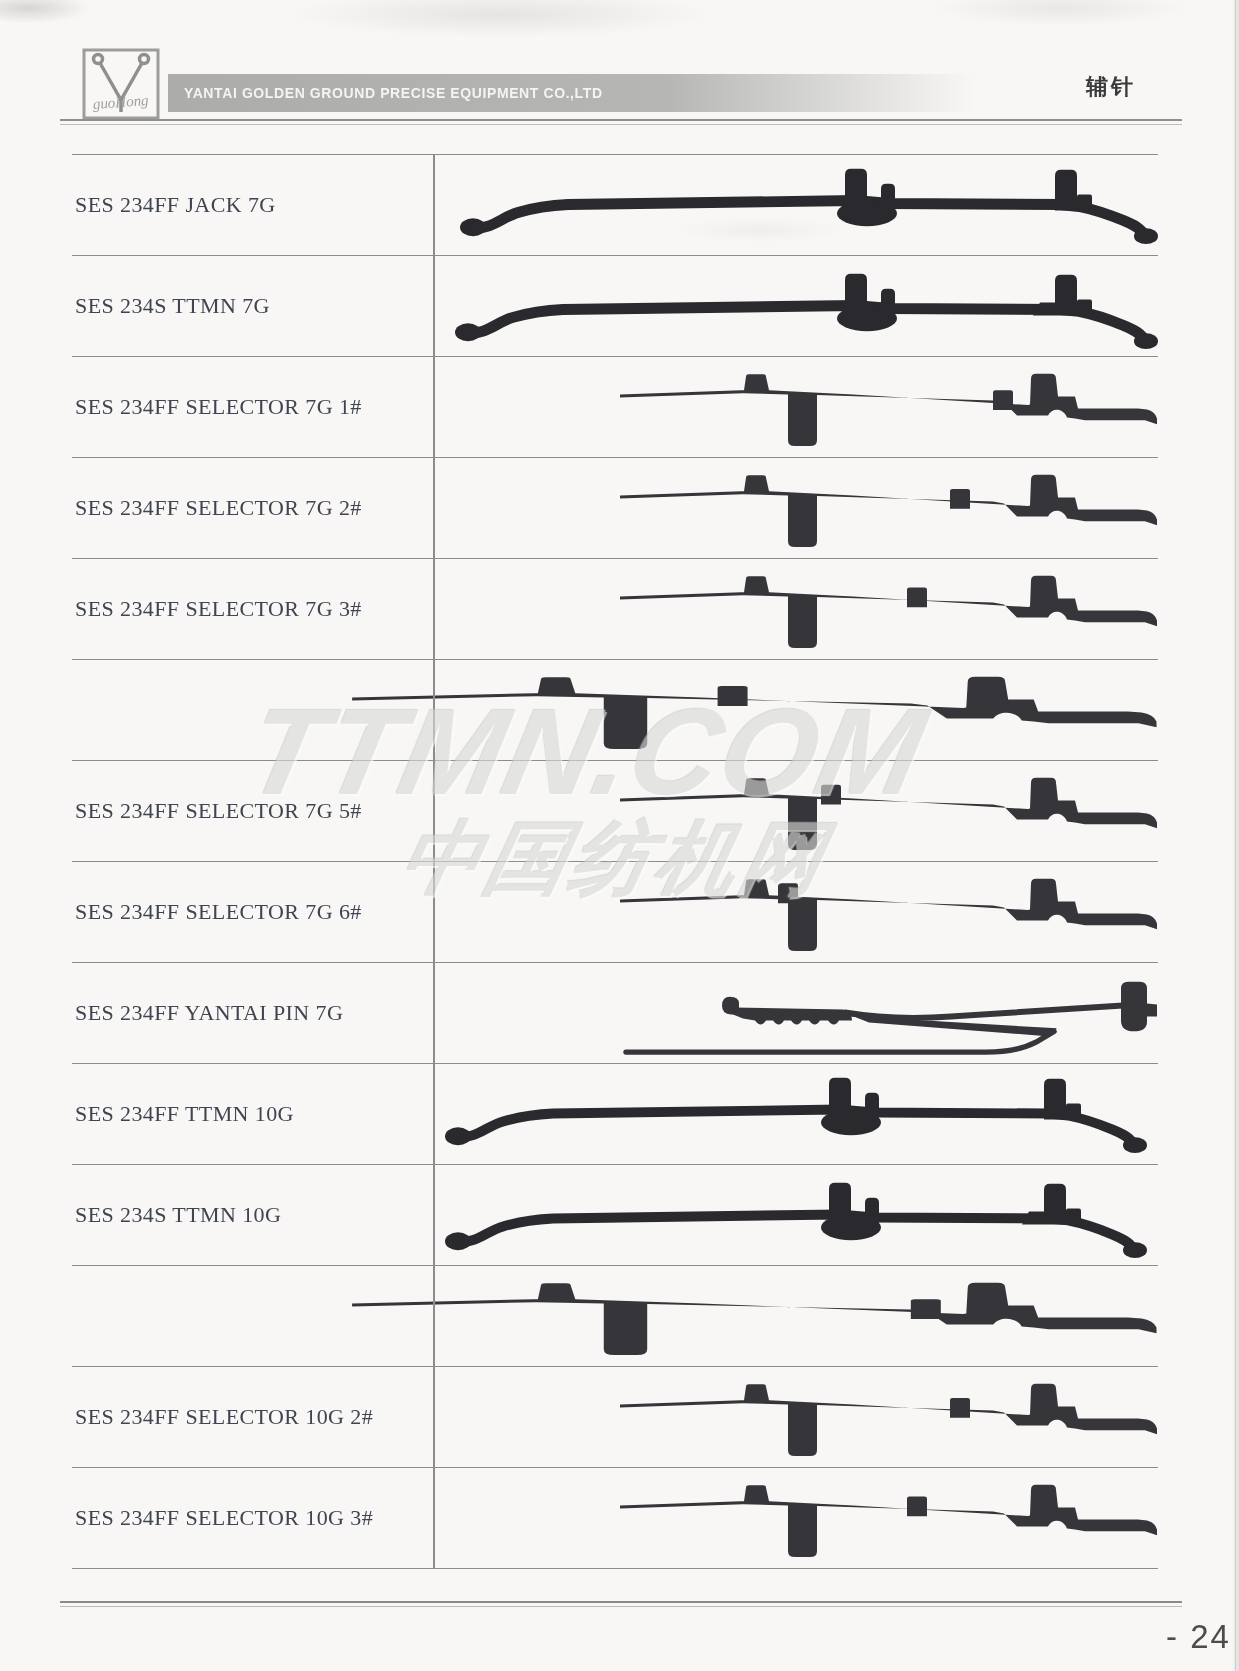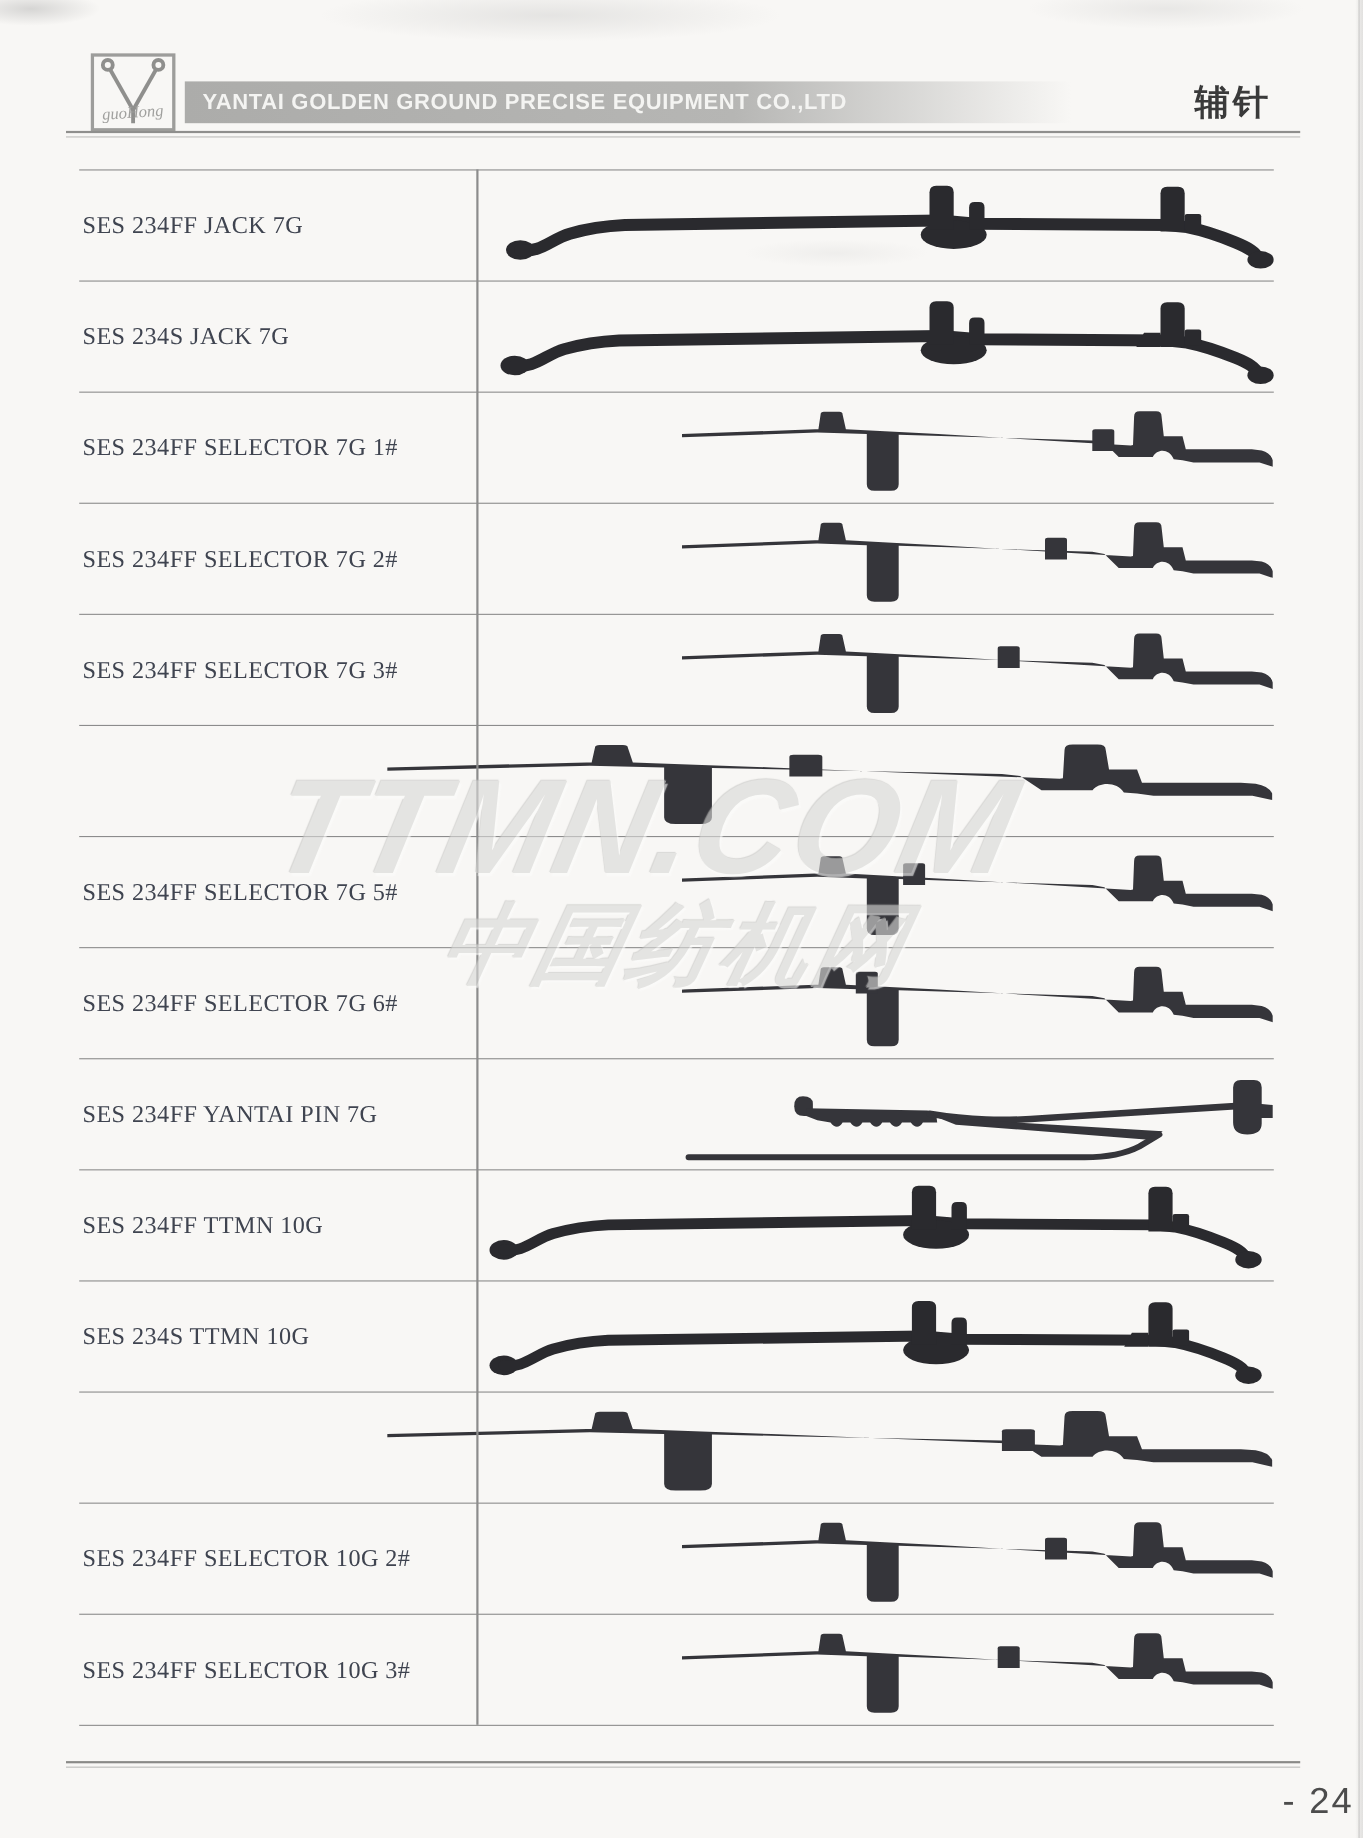--- a/index.html
+++ b/index.html
@@ -12,26 +12,26 @@
       radial-gradient(ellipse 120px 18px at 760px 230px, rgba(170,170,170,.12), transparent 70%),
       linear-gradient(#f8f7f5,#f8f7f5);
     font-family:"Liberation Serif", serif;
   }
   
   .logo{position:absolute;left:82px;top:48px;width:78px;height:72px;}
   .banner{
     position:absolute;left:168px;top:74px;width:806px;height:38px;
     background:linear-gradient(to right,#acacaa 0%,#b6b6b4 62%, rgba(182,182,180,0) 100%);
     color:#f4f4f2;font-family:"Liberation Sans", sans-serif;font-weight:bold;
-    font-size:20px;letter-spacing:.6px;line-height:39px;padding-left:16px;box-sizing:border-box;
+    font-size:14px;letter-spacing:.6px;line-height:39px;padding-left:16px;box-sizing:border-box;
     white-space:nowrap;
   }
   .category{
     position:absolute;left:1086px;top:72px;font-family:"Liberation Sans", sans-serif;
-    font-weight:bold;font-size:32px;letter-spacing:3px;color:#3a3a3a;
+    font-weight:bold;font-size:22px;letter-spacing:3px;color:#3a3a3a;
   }
   .header-rule{
     position:absolute;left:60px;top:119px;width:1122px;height:3px;
     border-top:2px solid #8f8f8d;border-bottom:1px solid #bdbdbb;
   }
   
   .ptable{position:absolute;left:72px;top:154px;width:1086px;height:1414px;}
   .tbody{display:flex;flex-direction:column;height:100%;border-top:1.5px solid #8c8c8c;}
   .trow{flex:1 1 0;display:flex;border-bottom:1.5px solid #8c8c8c;box-sizing:border-box;min-height:0;justify-content:flex-end;}
   .tlabel{
@@ -115,21 +115,21 @@
     <path d="M622,56 L622,21 Q622,15 628,15 L638,15
              Q644,15 644,21 L644,56 Z"></path>
     <rect x="644" y="40" width="15" height="15" rx="2"></rect>
 
     <ellipse cx="713" cy="82" rx="12" ry="8"></ellipse>
   </g>
             </svg>
           </div>
         </div>
         <div class="trow">
-          <div class="tlabel">SES 234S JACK 7G</div>
+          <div class="tlabel">SES 234S TTMN 7G</div>
           <div class="tfig">
             <svg viewBox="0 0 725 101" preserveAspectRatio="none">
               <g fill="#2a2a2e">
     <ellipse cx="35" cy="77" rx="13" ry="9"></ellipse>
     <path fill="none" stroke="#2a2a2e" stroke-width="11" stroke-linecap="round" d="M35,77 C53,80 63,67 80,62
          C97,57 110,55 130,54
          L422,50 L457,53 L627,54 L646,56
          C666,60 678,65 690,70
          C702,75 709,79 711,85"></path>
     <ellipse cx="434" cy="63" rx="30" ry="13"></ellipse>

